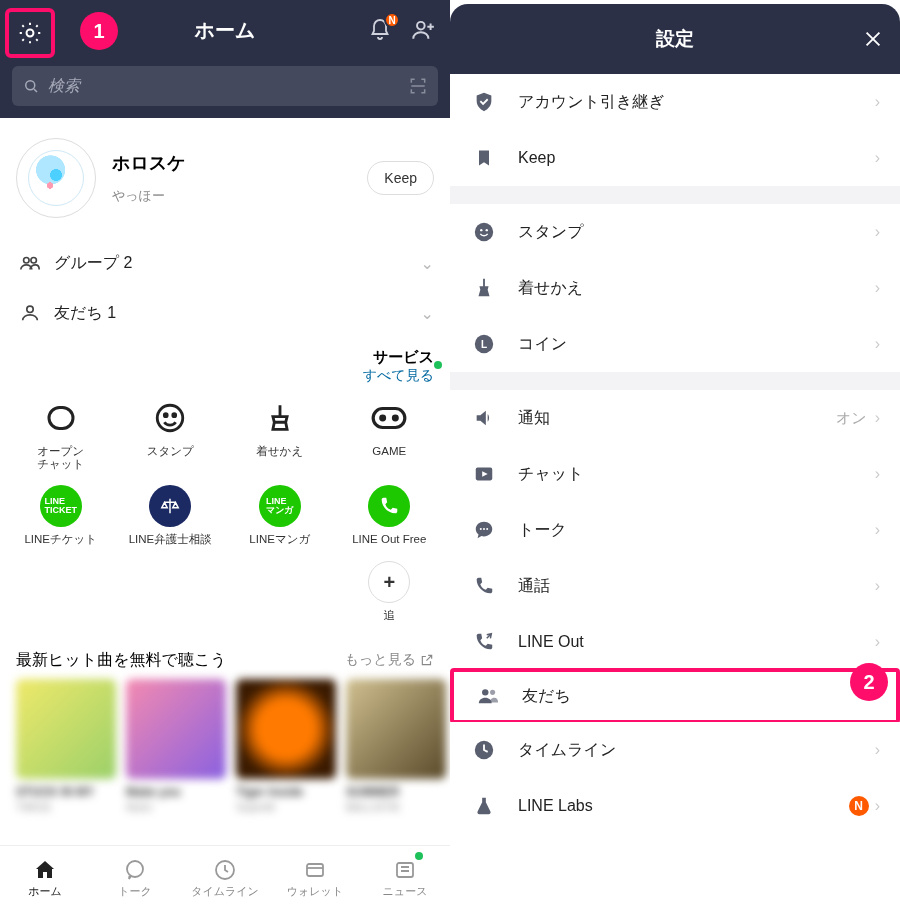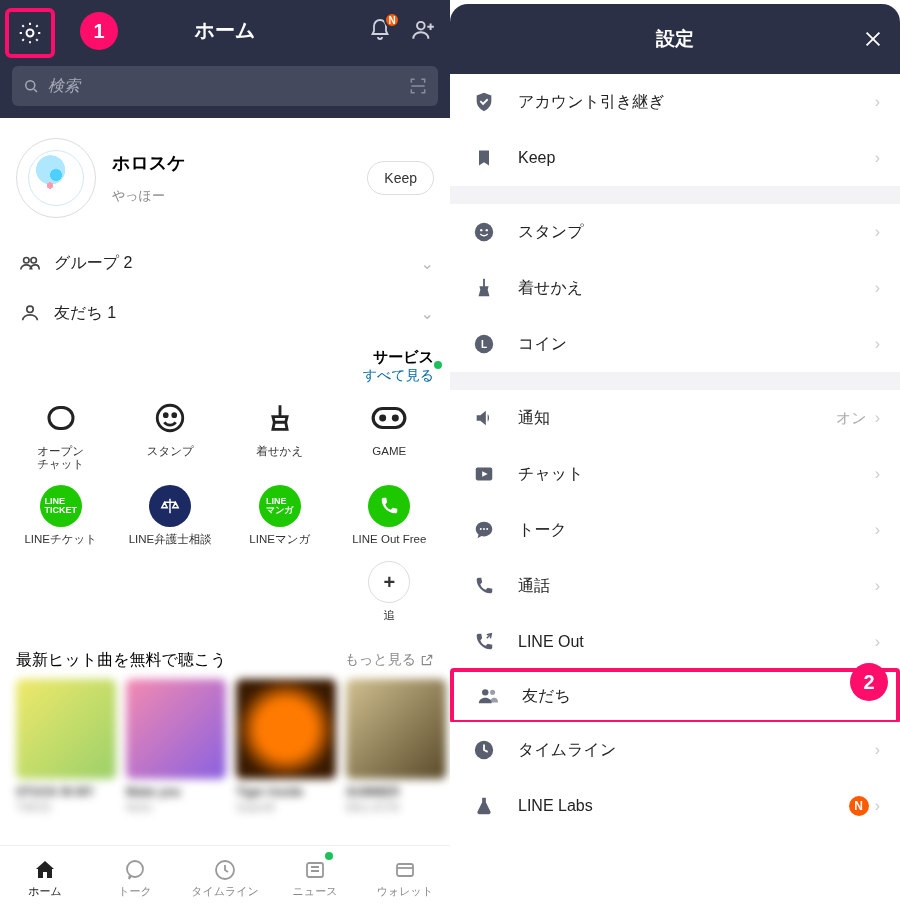--- a/index.html
+++ b/index.html
@@ -291,32 +291,32 @@
       </div>
     <div class="tab">
         <svg width="24" height="24" viewBox="0 0 24 24" fill="none" stroke="#999" stroke-width="1.8">
           <circle cx="12" cy="12" r="9"></circle>
           <path d="M12 7v5l3 2"></path>
         </svg>
         <span>タイムライン</span>
       </div>
     <div class="tab">
         <svg width="24" height="24" viewBox="0 0 24 24" fill="none" stroke="#999" stroke-width="1.8">
+          <rect x="4" y="6" width="16" height="12" rx="2"></rect>
+          <path d="M4 10h16"></path>
+        </svg>
+        <span>ウォレット</span>
+      </div>
+    <div class="tab">
+        <svg width="24" height="24" viewBox="0 0 24 24" fill="none" stroke="#999" stroke-width="1.8">
           <rect x="4" y="5" width="16" height="14" rx="2"></rect>
           <path d="M8 9h8M8 13h8"></path>
         </svg>
         <span class="dot-green"></span>
         <span>ニュース</span>
-      </div>
-    <div class="tab">
-        <svg width="24" height="24" viewBox="0 0 24 24" fill="none" stroke="#999" stroke-width="1.8">
-          <rect x="4" y="6" width="16" height="12" rx="2"></rect>
-          <path d="M4 10h16"></path>
-        </svg>
-        <span>ウォレット</span>
       </div>
   </div>
 </div>
 
 <div class="pane right">
   <div class="rh">
     <span class="ttl">設定</span>
     <span class="close">
         <svg width="22" height="22" viewBox="0 0 24 24" stroke="#fff" stroke-width="2">
           <path d="M5 5l14 14M19 5L5 19"></path>

